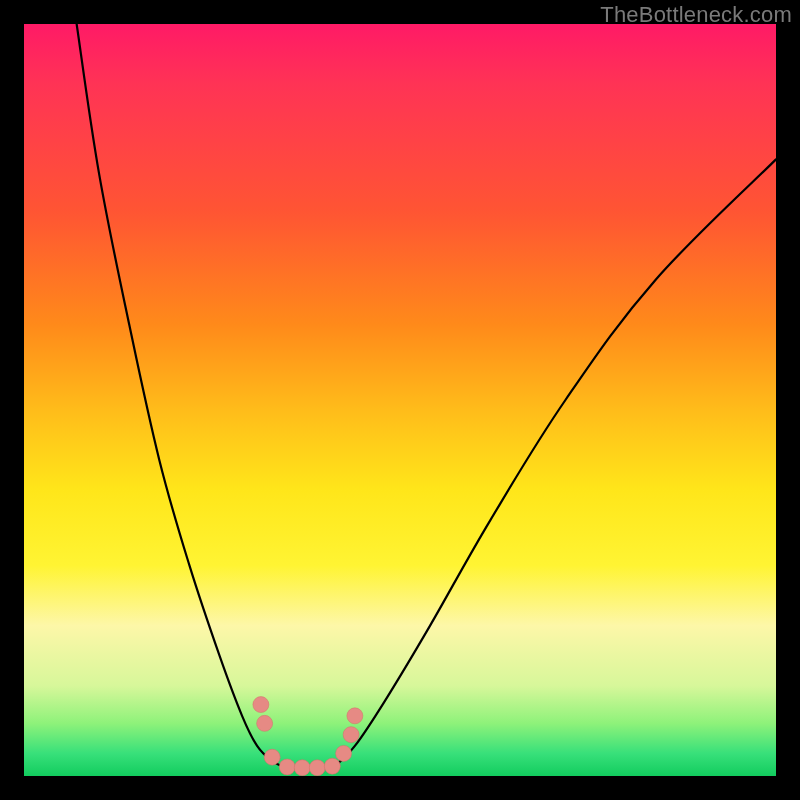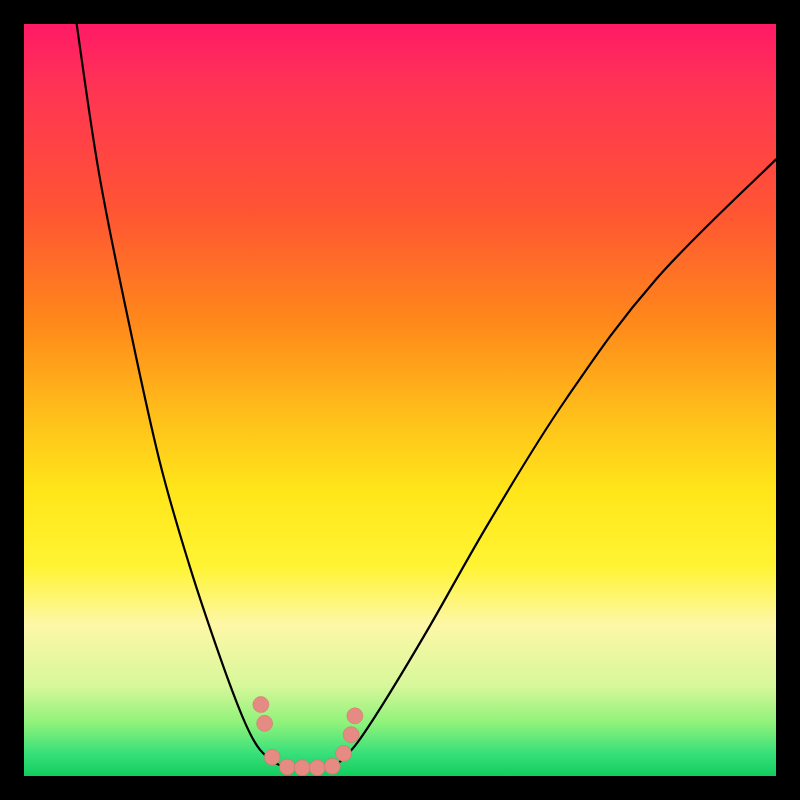--- a/index.html
+++ b/index.html
@@ -70,20 +70,21 @@
     font-weight: 400;
     letter-spacing: 0.2px;
     user-select: none;
   }
 </style>
 </head>
 <body>
 
 <div class="frame">
 
+  <div class="watermark">TheBottleneck.com</div>
 
   <div class="plot-area">
     <div class="gradient"></div>
 
     <svg class="curves" viewBox="0 0 752 752" preserveAspectRatio="none">
       <path id="left-curve" class="curve" d="M 52.64 0.00 C 56.70 27.07, 65.72 96.26, 75.20 150.40 C 84.68 204.54, 94.45 249.36, 105.28 300.80 C 116.11 352.24, 124.53 392.84, 135.36 436.16 C 146.19 479.48, 154.61 506.25, 165.44 541.44 C 176.27 576.63, 186.04 604.61, 195.52 631.68 C 205.00 658.75, 211.31 675.60, 218.08 691.84 C 224.85 708.08, 227.71 713.80, 233.12 721.92 C 238.53 730.04, 242.75 732.90, 248.16 736.96 C 253.57 741.02, 260.49 743.13, 263.20 744.48"></path>
       <path id="right-curve" class="curve" d="M 308.32 744.48 C 312.38 740.42, 321.40 734.10, 330.88 721.92 C 340.36 709.74, 347.42 698.46, 360.96 676.80 C 374.50 655.14, 387.13 634.09, 406.08 601.60 C 425.03 569.11, 441.88 536.93, 466.24 496.32 C 490.60 455.71, 511.66 419.32, 541.44 376.00 C 571.22 332.68, 593.78 299.00, 631.68 255.68 C 669.58 212.36, 730.34 157.02, 752.00 135.36"></path>
       <g id="markers">
           <circle cx="236.88" cy="680.56" r="8" class="marker" style="fill: rgb(230, 138, 132);"></circle>
           <circle cx="240.64" cy="699.36" r="8" class="marker" style="fill: rgb(230, 138, 132);"></circle>

